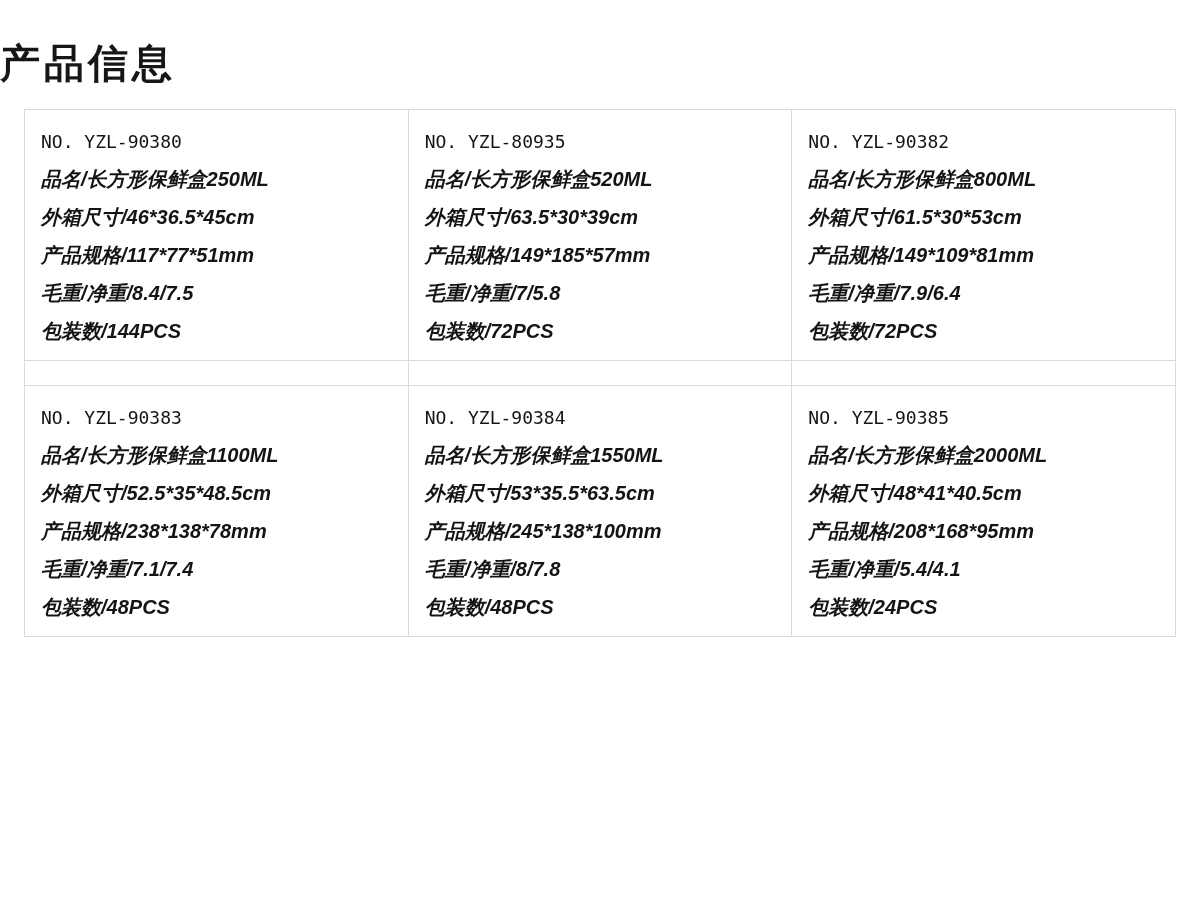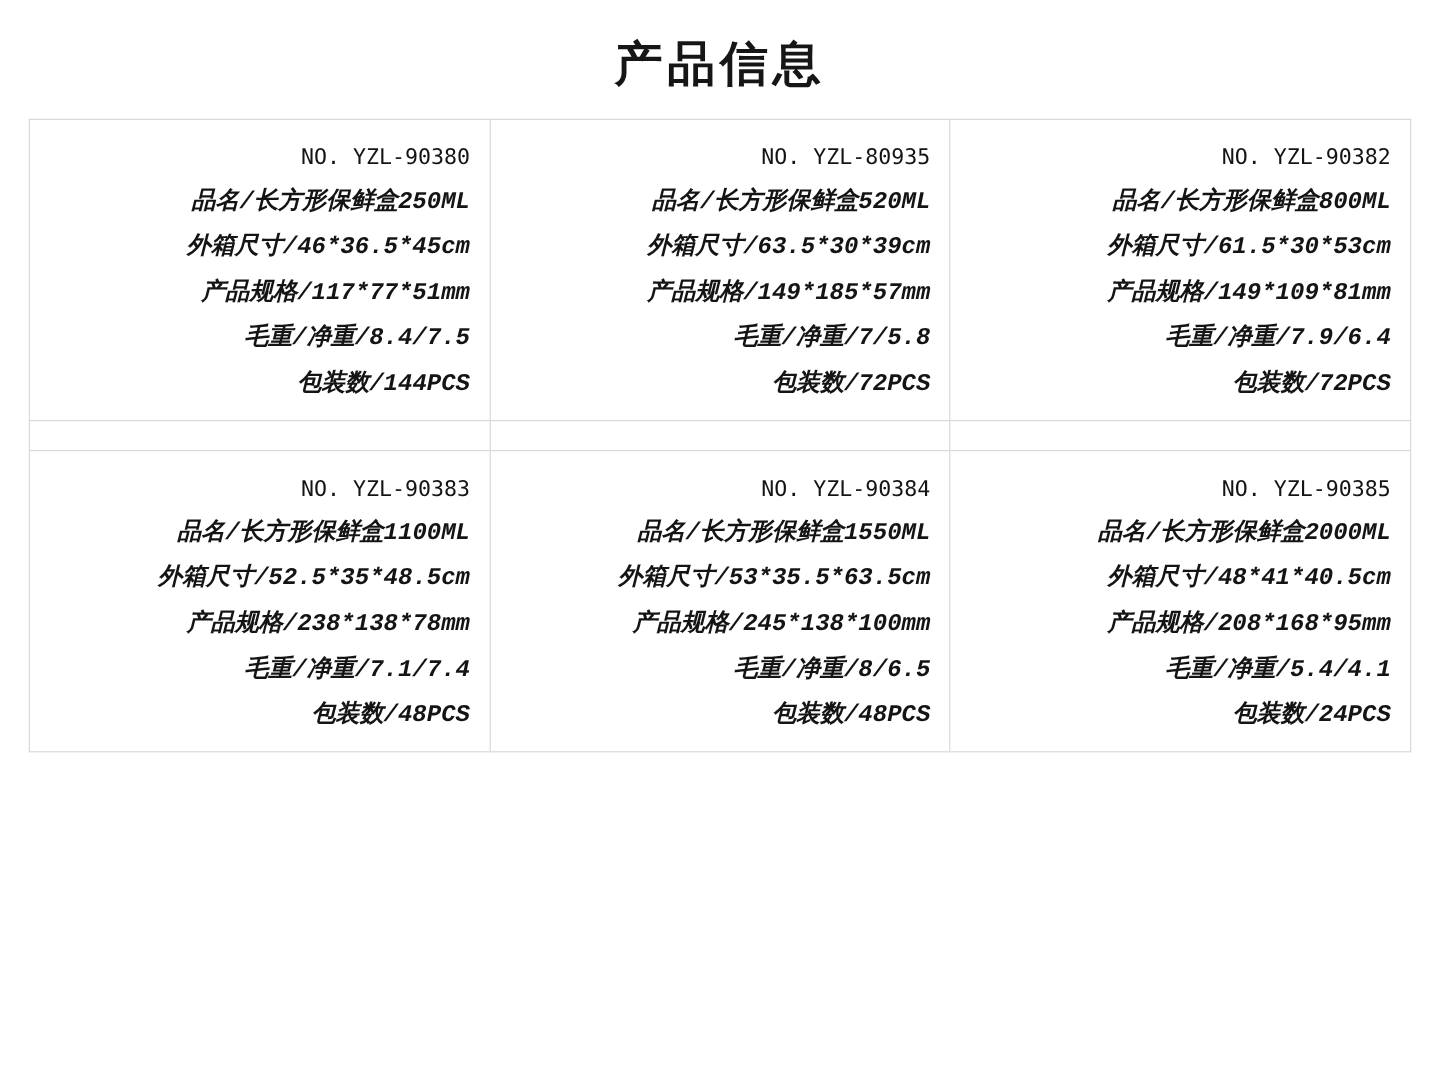--- a/index.html
+++ b/index.html
@@ -14,59 +14,58 @@
     color: #1a1a1a;
     overflow: hidden;
   }
   .page {
     position: relative;
     width: 1200px;
     height: 900px;
     box-sizing: border-box;
   }
   .page-title {
-    text-align: center;
+    text-align: left;
     font-family: "DejaVu Sans", "Liberation Sans", sans-serif;
     font-size: 40px;
     font-weight: bold;
     letter-spacing: 4px;
     color: #161616;
-    padding-top: 26px;
+    padding-top: 36px;
     padding-bottom: 18px;
   }
   .spec-table {
     width: 1152px;
     margin: 0 auto;
     border-collapse: collapse;
     table-layout: fixed;
   }
   .spec-table td {
     border: 1px solid #d9d9d9;
     vertical-align: top;
     padding: 0;
     width: 33.3333%;
   }
   .cell-inner {
     padding: 14px 16px 10px 16px;
-    text-align: right;
   }
   .line {
     font-size: 19px;
     line-height: 1.0;
     padding: 9px 0 9px 0;
     white-space: nowrap;
     color: #141414;
   }
   .line.code {
     font-family: "DejaVu Sans Mono", "Liberation Mono", monospace;
     font-size: 18px;
     letter-spacing: 0px;
   }
   .line.field {
-    font-family: Liberation Mono, monospace;
+    font-family: Liberation Sans, sans-serif;
     font-weight: bold;
     font-style: italic;
     font-size: 20px;
   }
   .empty-row td {
     border-left: 1px solid #d9d9d9;
     border-right: 1px solid #d9d9d9;
     border-top: 1px solid #d9d9d9;
     border-bottom: 1px solid #d9d9d9;
     height: 24px;
@@ -128,21 +127,21 @@
             <div class="line field">毛重/净重/7.1/7.4</div>
             <div class="line field">包装数/48PCS</div>
           </div>
         </td>
         <td>
           <div class="cell-inner">
             <div class="line code">NO. YZL-90384</div>
             <div class="line field">品名/长方形保鲜盒1550ML</div>
             <div class="line field">外箱尺寸/53*35.5*63.5cm</div>
             <div class="line field">产品规格/245*138*100mm</div>
-            <div class="line field">毛重/净重/8/6.5</div>
+            <div class="line field">毛重/净重/8/7.8</div>
             <div class="line field">包装数/48PCS</div>
           </div>
         </td>
         <td>
           <div class="cell-inner">
             <div class="line code">NO. YZL-90385</div>
             <div class="line field">品名/长方形保鲜盒2000ML</div>
             <div class="line field">外箱尺寸/48*41*40.5cm</div>
             <div class="line field">产品规格/208*168*95mm</div>
             <div class="line field">毛重/净重/5.4/4.1</div>

